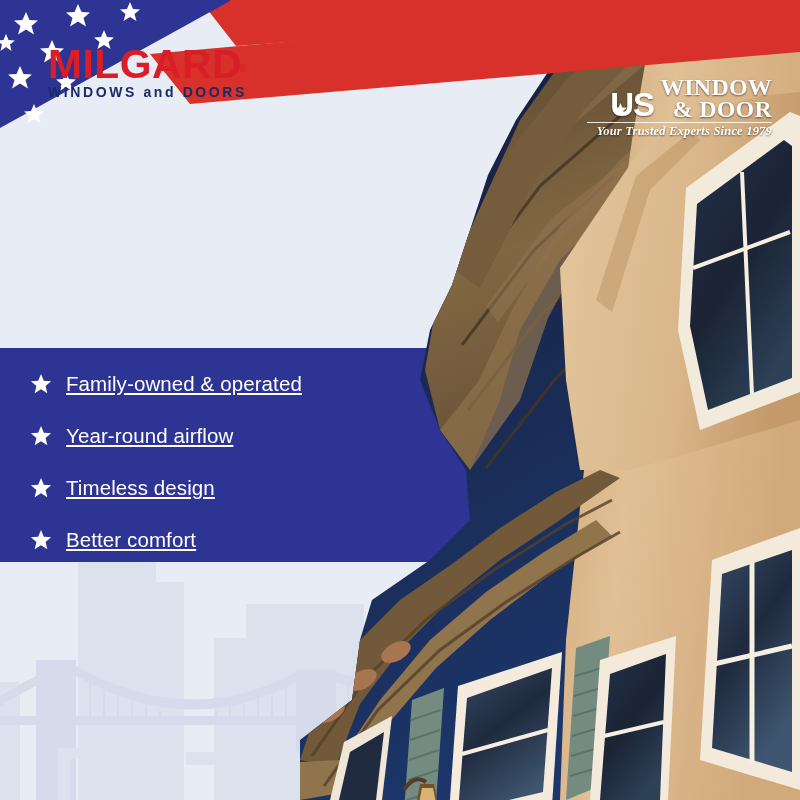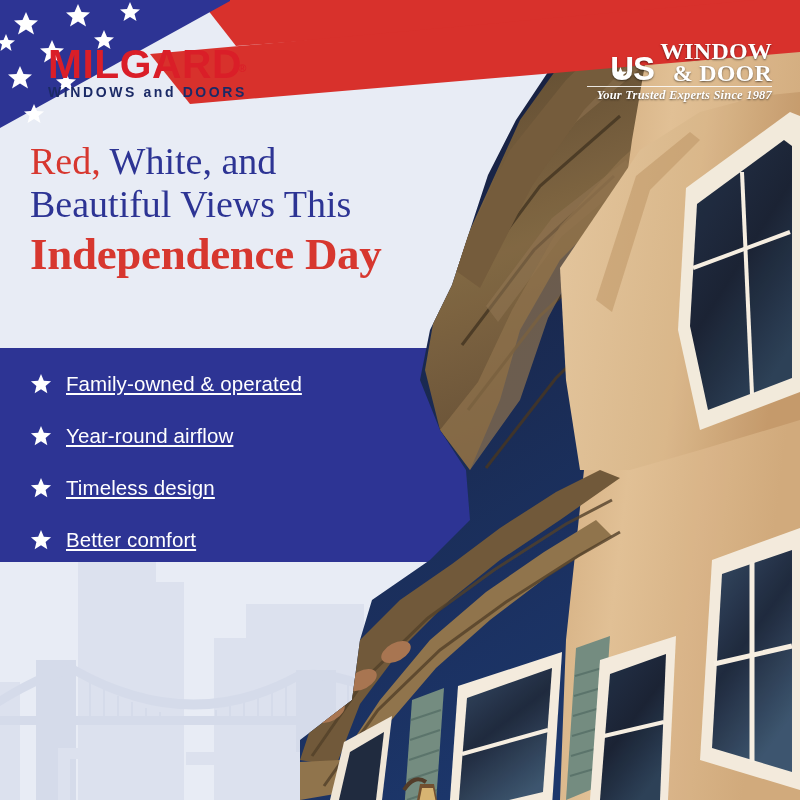--- a/index.html
+++ b/index.html
@@ -107,20 +107,21 @@
     letter-spacing: -1px;
     position: relative;
     display: inline-block;
   }
   .uswd-stack {
     font-family: "Liberation Serif", serif;
     font-weight: 700;
     font-size: 24px;
     letter-spacing: .2px;
     text-align: left;
+    margin-top: 36px;
   }
   .uswd-stack .l2 { text-align: right; display: block; }
   .uswd-tag {
     margin-top: 2px;
     font-family: "Liberation Serif", serif;
     font-weight: 700;
     font-style: italic;
     font-size: 12.5px;
     letter-spacing: .2px;
     border-top: 1px solid rgba(255,255,255,.85);
@@ -449,31 +450,23 @@
         <span>US</span>
         <svg class="star-in-u" viewBox="0 0 20 20" aria-hidden="true">
           <polygon points="10,0 12.6,6.9 20,7.3 14.2,11.9 16.2,19 10,14.9 3.8,19 5.8,11.9 0,7.3 7.4,6.9" fill="#ffffff"></polygon>
         </svg>
       </span>
       <span class="uswd-stack">
         <span class="l1">WINDOW</span>
         <span class="l2">&amp; DOOR</span>
       </span>
     </div>
-    <div class="uswd-tag">Your Trusted Experts Since 1987</div>
+    <div class="uswd-tag">Your Trusted Experts Since 1979</div>
   </div>
 
-  <div class="headline">
-    <div class="hl-line">
-      <span class="hl-red-word">Red,</span>
-      <span>White, and</span>
-    </div>
-    <div class="hl-line">Beautiful Views This</div>
-    <div class="hl-big">Independence Day</div>
-  </div>
 
   <div class="bullets">
 
     <div class="bullet-row">
       <svg class="bullet-star" viewBox="0 0 24 24" aria-hidden="true">
         <polygon points="12,1 15.1,8.4 23,9 17,14.1 18.9,22 12,17.7 5.1,22 7,14.1 1,9 8.9,8.4" fill="#ffffff"></polygon>
       </svg>
       <span class="bullet-text">Family-owned &amp; operated</span>
     </div>
 

